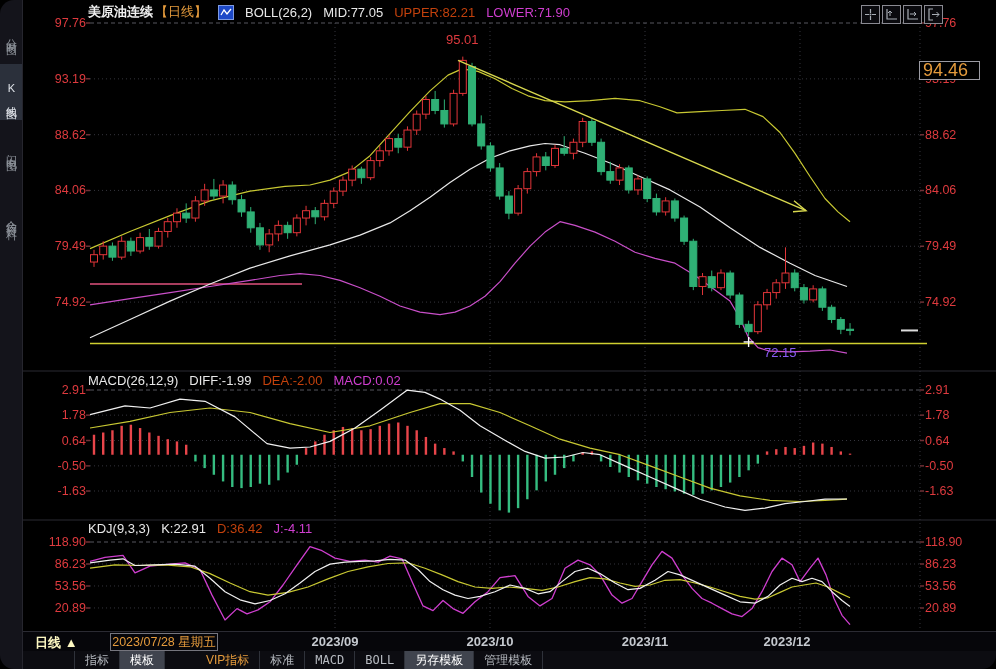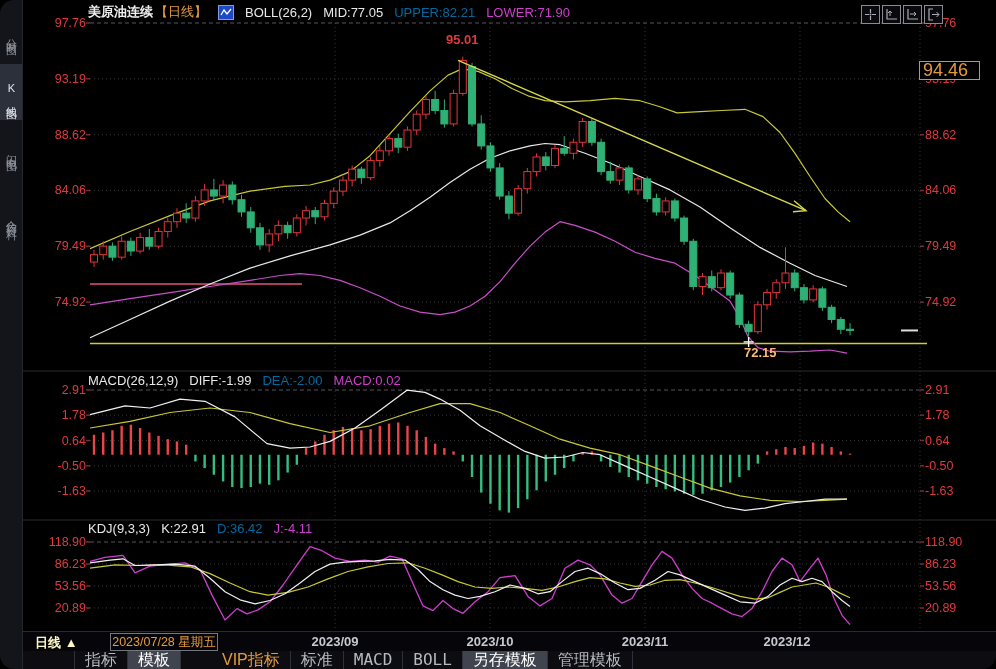--- a/index.html
+++ b/index.html
@@ -9,39 +9,39 @@
   .sidebar{position:absolute;left:0;top:0;width:22px;height:669px;background:#14141b;border-right:1px solid #26262e;z-index:3;}
   .side-tab{position:absolute;left:0;width:22px;display:flex;align-items:center;justify-content:center;
             writing-mode:vertical-rl;text-orientation:upright;font-size:11px;letter-spacing:3px;
             color:#8e939b;cursor:pointer;}
   .side-tab.sel{background:#2b303b;color:#dfe3e9;}
   
   #chart-svg{position:absolute;left:0;top:0;z-index:1;}
   
   .hdr{position:absolute;z-index:2;display:flex;align-items:center;font-size:13px;white-space:nowrap;}
   .hdr span{margin-right:11px;}
-  .w{color:#e8e8e8;} .y{color:#0369a1;} .m{color:#cf3ecf;} .o{color:#e59b3c;}
+  .w{color:#e8e8e8;} .y{color:#c2410c;} .m{color:#cf3ecf;} .o{color:#e59b3c;}
   .symname{color:#f0f0f0;font-weight:bold;margin-right:2px !important;}
   .micon{display:inline-block;width:14px;height:13px;background:#1d49c8;border:1px solid #7e9ae0;
          margin-right:7px;position:relative;}
   .micon svg{position:absolute;left:0;top:0;}
   .icon-row{position:absolute;top:5px;left:861px;display:flex;z-index:2;}
   .ibox{width:17px;height:17px;border:1px solid #8a8a92;margin-right:2px;display:flex;align-items:center;justify-content:center;cursor:pointer;background:#0a0a0e;}
   .price-tag{position:absolute;left:919px;top:61px;width:56px;height:17px;z-index:2;background:#000;
              border:1px solid #9b9ba3;color:#e59b3c;font-size:18px;line-height:17px;padding-left:3px;}
-  .anno{position:absolute;z-index:2;font-size:13px;font-weight:bold;white-space:nowrap;}
+  .anno{position:absolute;z-index:2;font-size:13px;font-weight:normal;white-space:nowrap;}
   
   .daterow{position:absolute;left:22px;right:0;top:631px;height:20px;border-top:1px solid #2b2b33;border-bottom:1px solid #2b2b33;background:#06060a;z-index:2;}
   .period{position:absolute;left:13px;top:2px;color:#fef9c3;font-weight:bold;font-size:13px;cursor:pointer;}
   .datebox{position:absolute;left:88px;top:1px;width:106px;height:16px;border:1px solid #75757d;
            color:#e59b3c;font-size:12.5px;text-align:center;line-height:16px;}
   .month{position:absolute;top:2px;transform:translateX(-50%);color:#c5c9cf;font-size:13px;font-weight:bold;}
   
   .toolbar{position:absolute;left:22px;right:0;top:651px;height:18px;background:#0c0c11;display:flex;align-items:stretch;z-index:2;padding-left:52px;}
-  .tb{font-size:16px;color:#b6bac0;padding:0 10px;line-height:18px;border-right:1px solid #2f323a;cursor:pointer;white-space:nowrap;}
+  .tb{font-size:12px;color:#b6bac0;padding:0 10px;line-height:18px;border-right:1px solid #2f323a;cursor:pointer;white-space:nowrap;}
   .tb:first-child{border-left:1px solid #2f323a;}
   .tb.sel{background:#40444e;color:#ffffff;}
   .tb.vip{color:#e59b3c;padding-left:41px;}
   .tb.mono{font-family:"DejaVu Sans Mono","Liberation Mono",monospace;}
 </style>
 </head>
 <body>
 
 <div class="app">
 
@@ -438,21 +438,21 @@
       <svg width="13" height="13">
           <path d="M6 1H2v11h4" stroke="#a8aeb6" fill="none" stroke-width="1.2"></path>
           <path d="M5 6.5h7M12 6.5l-2.5-2.5M12 6.5L9.5 9" stroke="#a8aeb6" fill="none" stroke-width="1"></path>
         </svg>
     </span>
   </div>
 
   <div class="price-tag">94.46</div>
 
   <div class="anno" style="left:446px;top:32px;color:#de3a3e;">95.01</div>
-  <div class="anno" style="left:744px;top:345px;color:#fdba74;text-align:center;">72.15</div>
+  <div class="anno" style="left:764px;top:345px;color:#8b5cf6;text-align:center;">72.15</div>
 
   <div class="hdr" style="left:88px;top:373px;text-align:center;">
     <span class="w">MACD(26,12,9)</span>
     <span class="w">DIFF:-1.99</span>
     <span class="y">DEA:-2.00</span>
     <span class="m">MACD:0.02</span>
   </div>
 
   <div class="hdr" style="left:88px;top:521px;">
     <span class="w">KDJ(9,3,3)</span>

